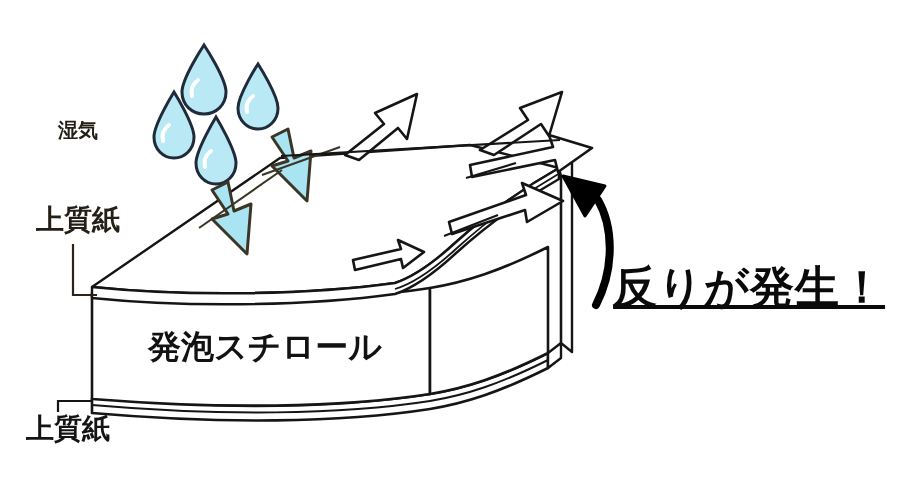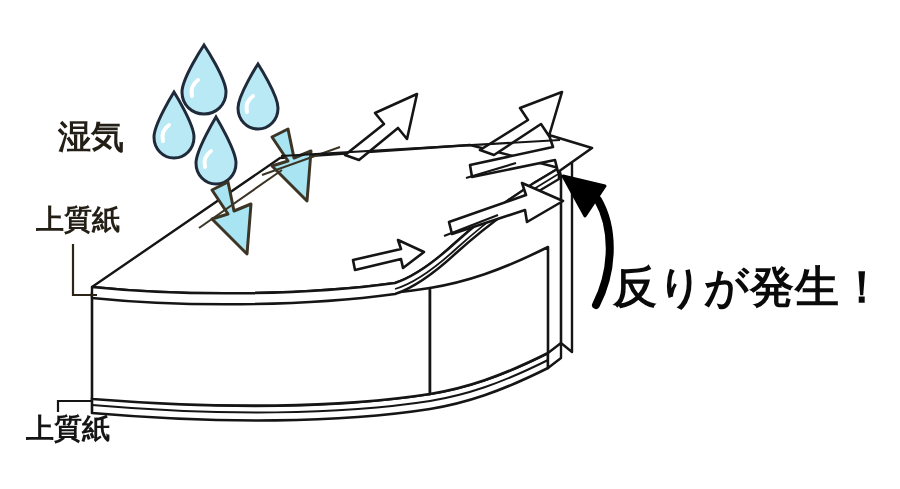--- a/index.html
+++ b/index.html
@@ -24,26 +24,26 @@
     width: 900px;
     height: 489px;
   }
   .lbl {
     position: absolute;
     color: #201c14;
     font-weight: bold;
     white-space: nowrap;
     line-height: 1;
   }
-  .lbl-moisture   { left: 58px;  top: 120px; font-size: 33px; color: #241f16; }
+  .lbl-moisture   { left: 58px;  top: 120px; font-size: 20px; color: #241f16; }
   .lbl-paper-top  { left: 36px;  top: 206px; font-size: 28px; color: #241f16; }
   .lbl-paper-bot  { left: 26px;  top: 415px; font-size: 28px; color: #141414; }
   .lbl-foam       { left: 148px; top: 330px; font-size: 33px; color: #121212; }
   .lbl-stretch    { left: 425px; top: 44px;  font-size: 30px; color: #2b2418; }
-  .lbl-warp       { left: 613px; top: 265px; font-size: 44px; color: #0a0a0a; letter-spacing: 1px; }
+  .lbl-warp       { left: 613px; top: 265px; font-size: 44px; color: #0a0a0a; letter-spacing: 1px; text-decoration: underline; }
 </style>
 </head>
 <body>
 
 <div id="stage">
 
   <svg id="diagram" viewBox="0 0 900 489">
 
     <g>
 
@@ -141,15 +141,16 @@
     <g>
       <path d="M 596,305 C 614,270 614,228 598,200" fill="none" stroke="#000000" stroke-width="8" stroke-linecap="round"></path>
       <path d="M 563,176 L 605,186 L 585,216 Z" fill="#000000" stroke="#000000" stroke-width="3" stroke-linejoin="round"></path>
     </g>
 
   </svg>
 
   <div class="lbl lbl-moisture">湿気</div>
   <div class="lbl lbl-paper-top">上質紙</div>
   <div class="lbl lbl-paper-bot">上質紙</div>
+  <div class="lbl lbl-foam">発泡スチロール</div>
   <div class="lbl lbl-warp">反りが発生！</div>
 
 </div>
 
 </body></html>

